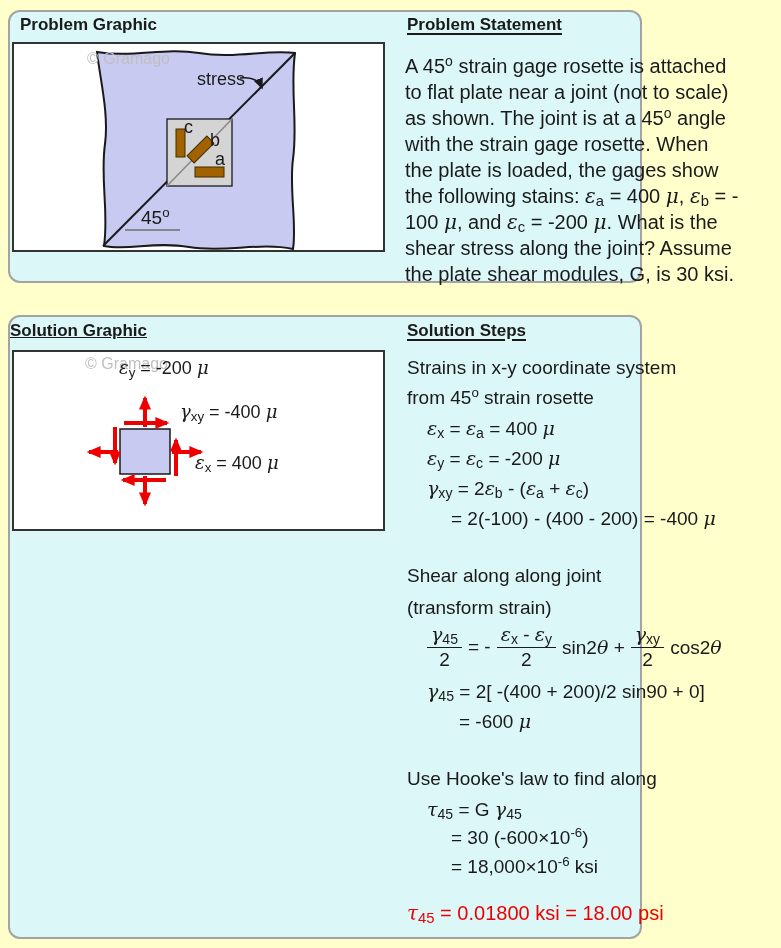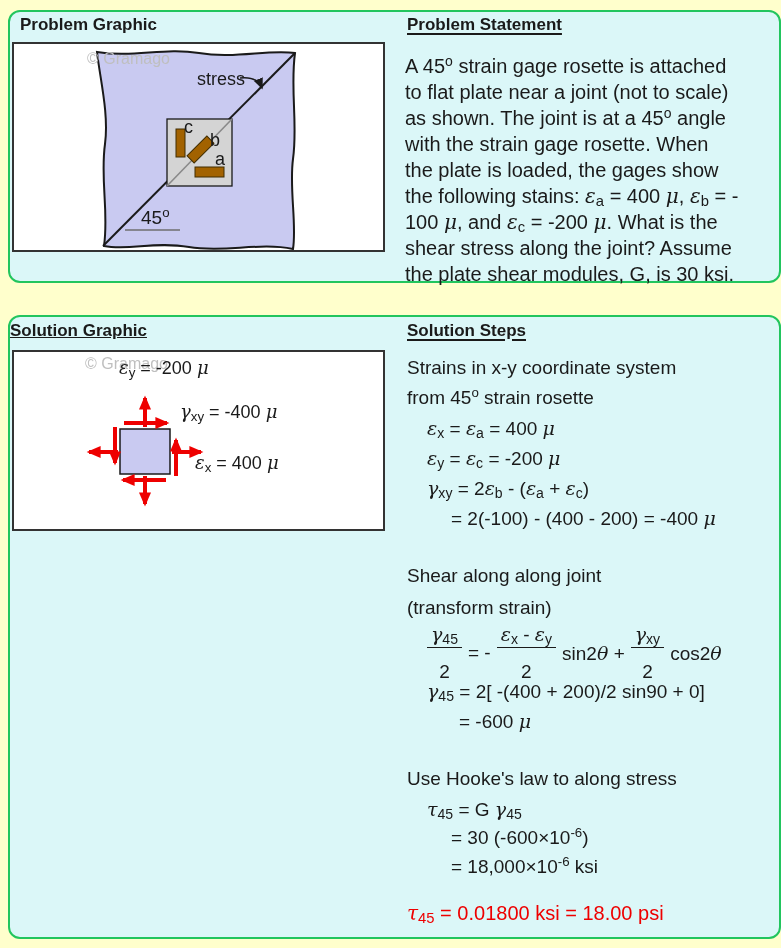--- a/index.html
+++ b/index.html
@@ -1,36 +1,36 @@
 <!DOCTYPE html>
 <html><head>
 <meta charset="utf-8">
 <style>
   html,body{margin:0;padding:0;}
   body{font-family:"Liberation Sans","DejaVu Sans",sans-serif;color:#1a1a1a;}
   #page{position:relative;width:781px;height:948px;background:#FFFFCC;overflow:hidden;}
-  .panel{position:absolute;left:8px;width:773px;background:#DBF7F8;border:2px solid #22c55e;border-radius:12px;box-sizing:border-box;}
+  .panel{position:absolute;left:8px;width:634px;background:#DBF7F8;border:2px solid #a3a3a3;border-radius:12px;box-sizing:border-box;}
   #panel-problem{top:10px;height:273px;}
   #panel-solution{top:315px;height:624px;}
   .panel-title{position:absolute;font-size:17px;font-weight:bold;white-space:nowrap;}
   .underlined{text-decoration:underline;text-decoration-thickness:2px;text-underline-offset:3px;}
   .gbox{position:absolute;left:2px;width:373px;background:#FFFFFF;border:2px solid #333333;box-sizing:border-box;}
   #gbox1{top:30px;height:210px;}
   #gbox2{top:33px;height:181px;}
   .overlay-label{position:absolute;font-size:18px;line-height:1.1;white-space:nowrap;}
   .watermark{position:absolute;font-size:16px;color:#BFBFBF;white-space:nowrap;}
   .statement-text{position:absolute;font-size:20px;line-height:26px;white-space:nowrap;}
   .steps{position:absolute;left:393px;top:0;width:378px;height:100%;}
   .sline{position:absolute;font-size:19px;white-space:nowrap;}
   .answer{color:#EE0000;font-size:20px;}
   sub{font-size:74%;vertical-align:-0.22em;line-height:0;}
   sup{font-size:70%;vertical-align:0.5em;line-height:0;}
   .gk{font-family:"DejaVu Serif",serif;font-style:italic;}
   .eqline{display:flex;align-items:center;gap:6px;}
-  .frac{display:inline-flex;flex-direction:column;align-items:center;gap:12px;}
+  .frac{display:inline-flex;flex-direction:column;align-items:center;}
   .frac .num{border-bottom:1.6px solid #1a1a1a;padding:0 4px 1px 4px;}
   .frac .den{padding-top:1px;}
   svg{display:block;}
 </style>
 </head>
 <body>
 
 <div id="page">
 
   <div id="panel-problem" class="panel">
@@ -123,21 +123,21 @@
         <span class="frac">
           <span class="num"><span class="gk">γ</span><sub>xy</sub></span>
           <span class="den">2</span>
         </span>
         <span>cos2<span class="gk">θ</span></span>
       </div>
 
       <div class="sline" style="left:24px;top:363px;"><span class="gk">γ</span><sub>45</sub> = 2[ -(400 + 200)/2 sin90 + 0]</div>
       <div class="sline" style="left:56px;top:393px;">= -600 <span class="gk">μ</span></div>
 
-      <div class="sline" style="left:4px;top:451px;">Use Hooke's law to along stress</div>
+      <div class="sline" style="left:4px;top:451px;">Use Hooke's law to find along</div>
       <div class="sline" style="left:24px;top:481px;"><span class="gk">τ</span><sub>45</sub> = G <span class="gk">γ</span><sub>45</sub></div>
       <div class="sline" style="left:48px;top:510px;">= 30 (-600×10<sup>-6</sup>)</div>
       <div class="sline" style="left:48px;top:539px;">= 18,000×10<sup>-6</sup> ksi</div>
 
       <div class="sline answer" style="left:4px;top:584px;"><span class="gk">τ</span><sub>45</sub> = 0.01800 ksi = 18.00 psi</div>
     </div>
   </div>
 
 </div>
 

